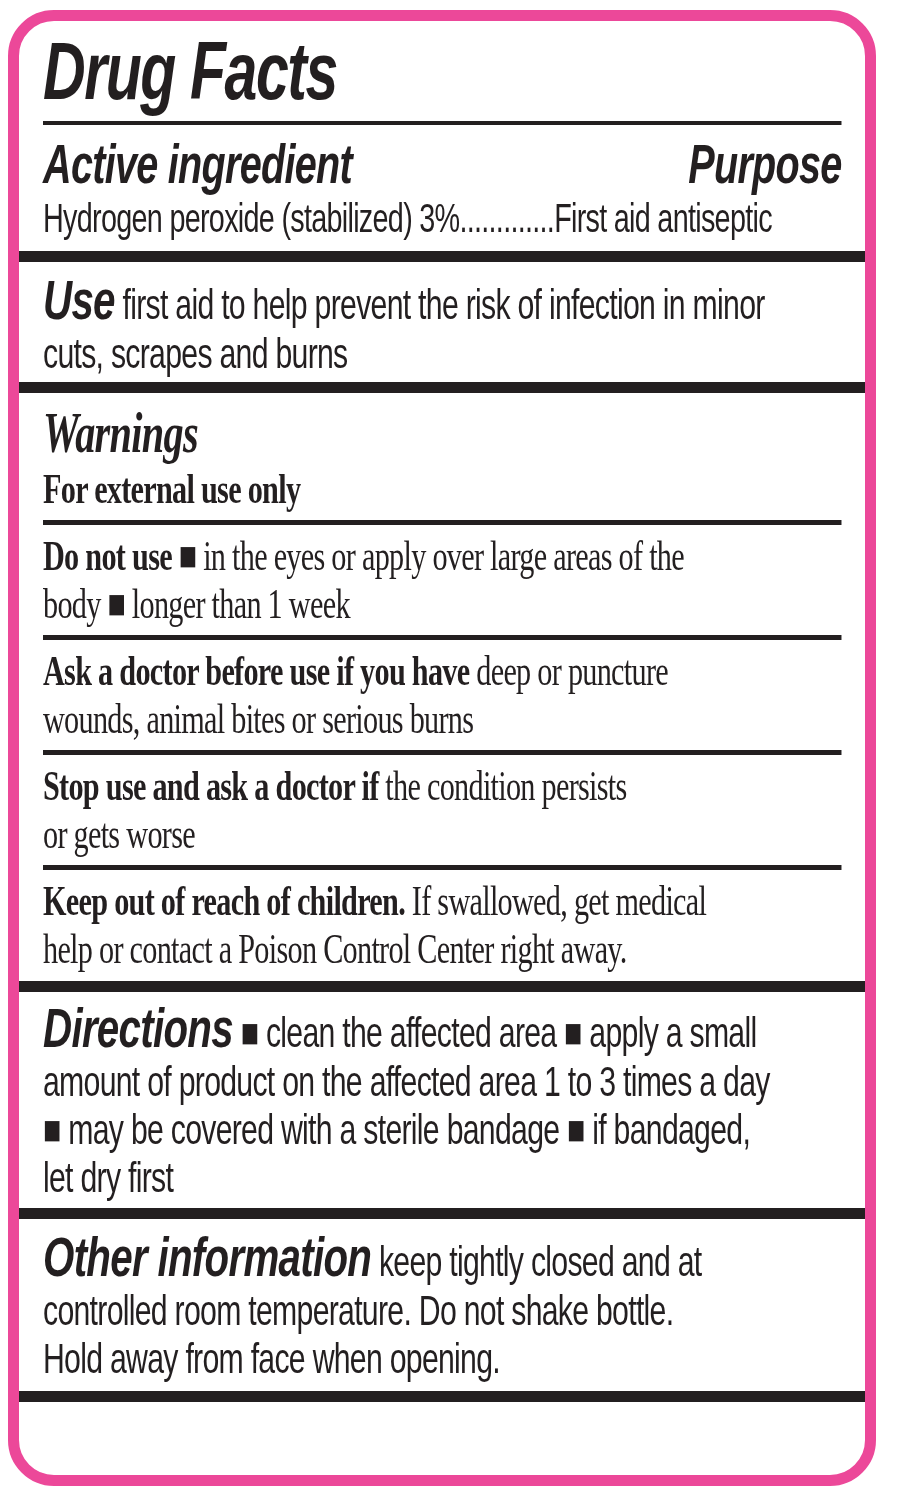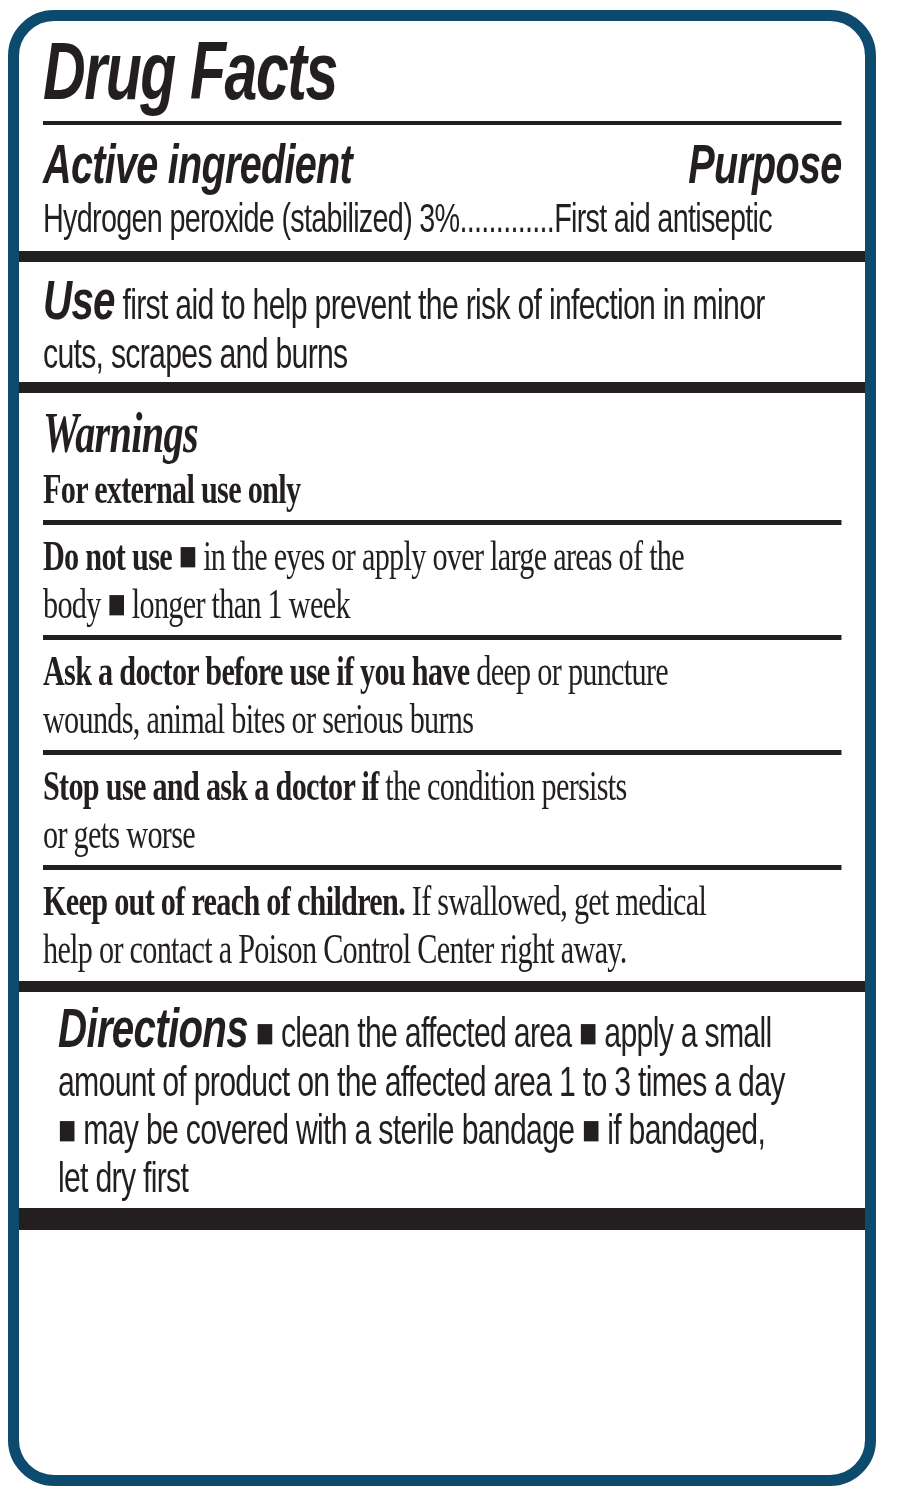--- a/index.html
+++ b/index.html
@@ -8,30 +8,30 @@
     background: #ffffff;
     font-family: "Liberation Sans", sans-serif;
     color: #231f20;
     overflow: hidden;
   }
   .label {
     position: absolute;
     left: 8px; top: 10px;
     width: 846px;            
     height: 1454px;
-    border: 11px solid #0c4a6e;
+    border: 11px solid #ec4899;
     border-radius: 46px;
     background: #ffffff;
     overflow: hidden;
   }
   .sec { padding: 0 24px; }
   .sec-header    { padding-top: 4px;  padding-bottom: 8px; }
   .sec-use       { padding-top: 8px;  padding-bottom: 4px; }
   .sec-warnings  { padding-top: 8px;  padding-bottom: 8px; font-family: Liberation Serif, serif; }
-  .sec-directions{ padding-top: 6px;  padding-bottom: 6px; margin-left: 15px; }
+  .sec-directions{ padding-top: 6px;  padding-bottom: 6px; }
   .sec-other     { padding-top: 8px;  padding-bottom: 8px; }
   .sec-inactive  { padding-top: 10px; padding-bottom: 8px; }
 
   
   .cond {
     width: 139%;
     transform: scaleX(0.72);
     transform-origin: 0 0;
   }
 
@@ -126,17 +126,24 @@
     <div class="cond">
       <div class="line line-big"><span class="h2">Directions</span><span> ■ clean the affected area ■ apply a small</span></div>
       <div class="line">amount of product on the affected area 1 to 3 times a day</div>
       <div class="line">■ may be covered with a sterile bandage ■ if bandaged,</div>
       <div class="line">let dry first</div>
     </div>
   </div>
 
   <div class="bar"></div>
 
+  <div class="sec sec-other">
+    <div class="cond">
+      <div class="line line-big"><span class="h2">Other information</span><span> keep tightly closed and at</span></div>
+      <div class="line">controlled room temperature. Do not shake bottle.</div>
+      <div class="line">Hold away from face when opening.</div>
+    </div>
+  </div>
 
   <div class="bar"></div>
 
 
 </div>
 
 </body></html>

